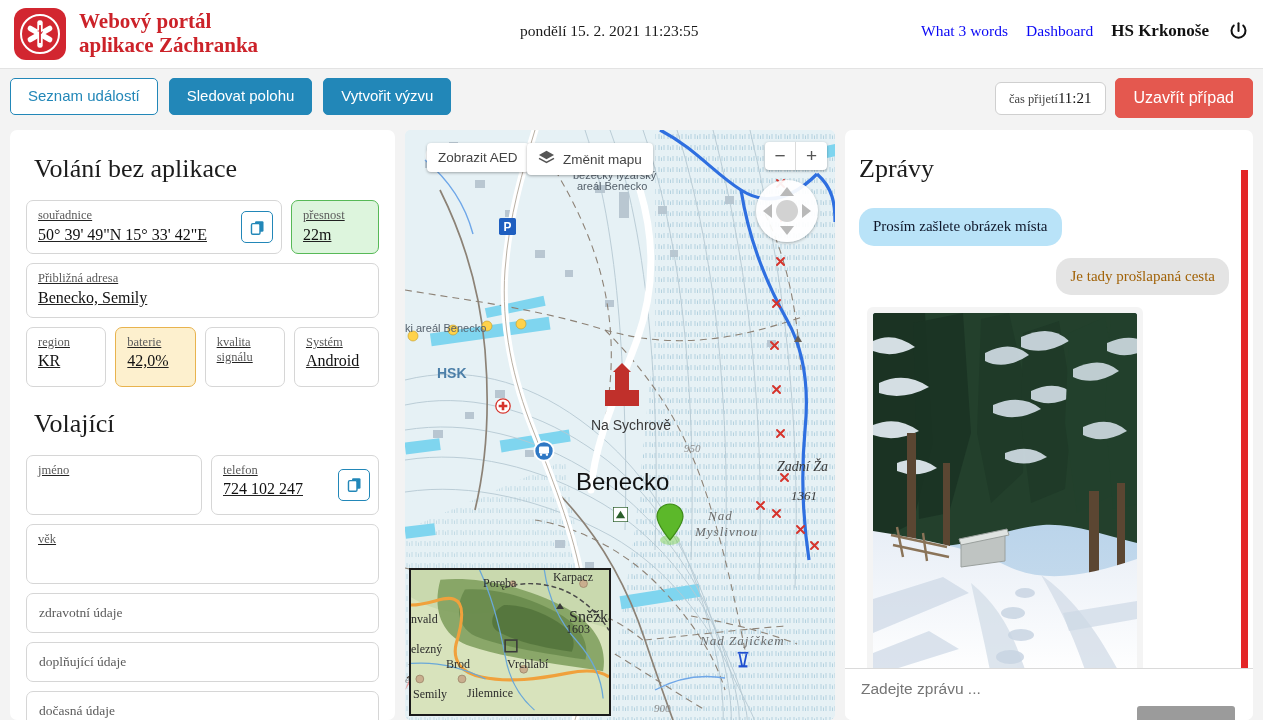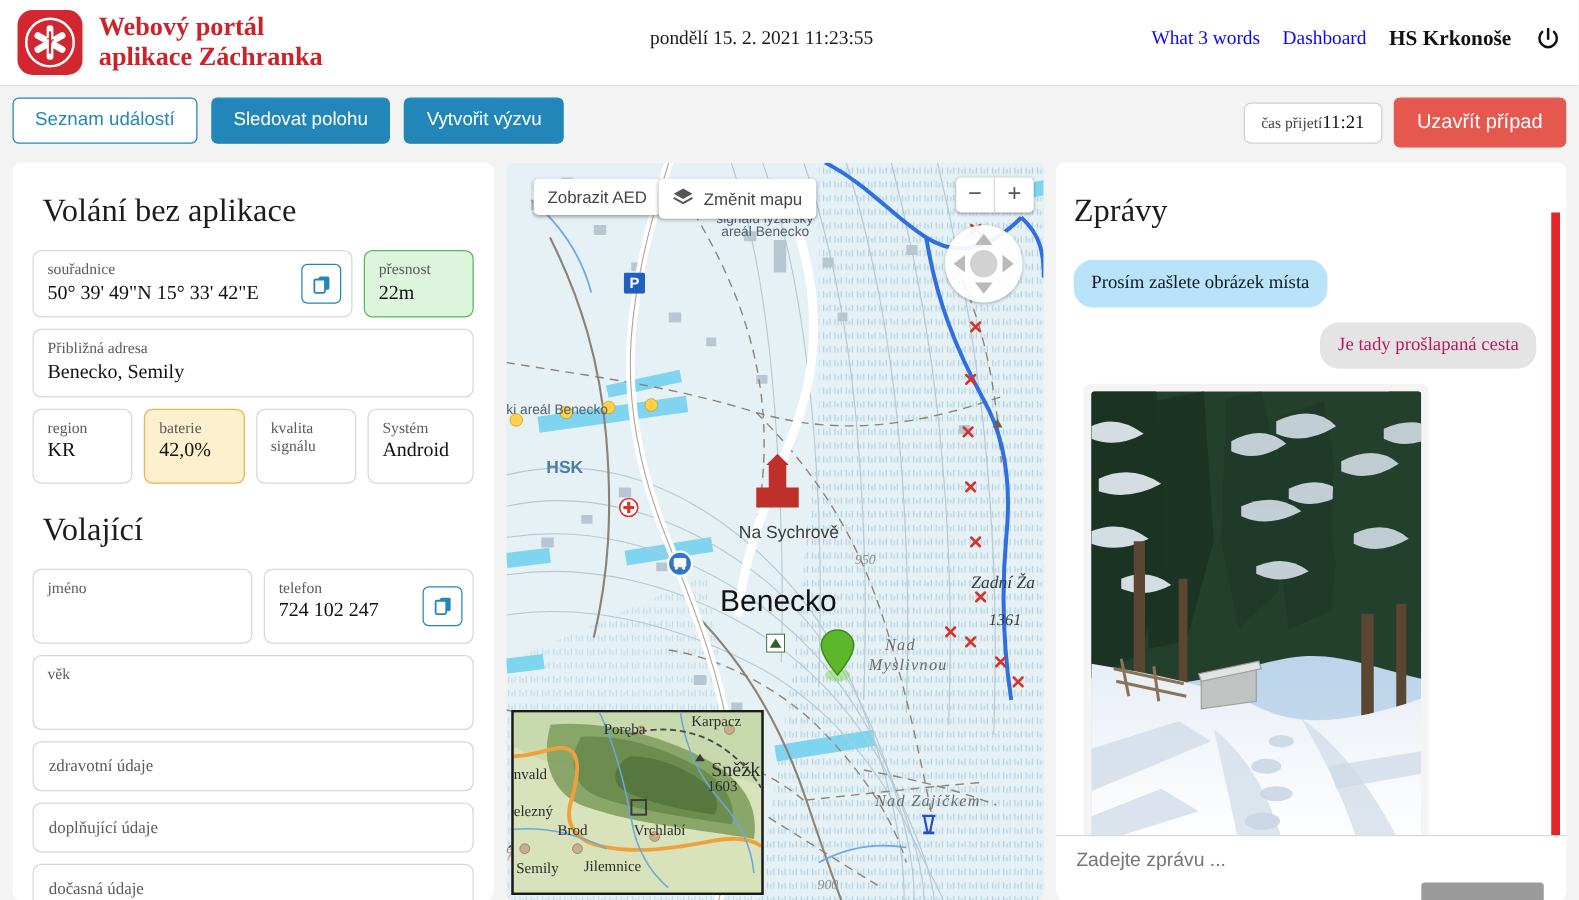--- a/index.html
+++ b/index.html
@@ -150,20 +150,21 @@
 
   
   .row { display: flex; gap: 9px; margin-bottom: 9px; }
   .field {
     border: 1px solid #d6d6d6;
     border-radius: 7px;
     padding: 7px 11px 8px 11px;
     background: #fff;
     position: relative;
     min-height: 47px;
+    text-decoration: underline;
   }
   .field .flabel {
     font-size: 12.5px;
     color: #5b5b5b;
     line-height: 1.25;
     display: block;
   }
   .field .fvalue {
     font-size: 16px;
     color: #111;
@@ -279,21 +280,21 @@
   }
   .bubble {
     display: inline-block;
     border-radius: 15px;
     padding: 9px 14px;
     font-size: 15px;
     max-width: 74%;
     line-height: 1.3;
   }
   .bubble-in  { background: #b9e3f8; color: #0f172a; }
-  .bubble-out { background: #e4e4e4; color: #be185d; }
+  .bubble-out { background: #e4e4e4; color: #a16207; }
   .msg-row { margin-bottom: 12px; }
   .msg-row.right { text-align: right; }
   .photo-wrap {
     margin-left: 8px;
     width: 276px; height: 375px;
     border-radius: 6px; overflow: hidden;
     background: #f4f4f4; padding: 6px;
   }
   .photo { width: 100%; height: 100%; border-radius: 3px; overflow: hidden; position: relative; }
   .msg-scrollbar {
@@ -653,21 +654,21 @@
       </div>
 
       <div class="map-label" style="left:250px;top:372px;">
         <svg width="30" height="44" viewBox="0 0 30 44">
           <ellipse cx="15" cy="38" rx="10" ry="5" fill="#7ad04a" opacity="0.45"></ellipse>
           <path d="M15 2 C7.5 2 2 7.8 2 14.6 C2 23 15 38 15 38 C15 38 28 23 28 14.6 C28 7.8 22.5 2 15 2 Z" fill="#5cb82a" stroke="#3e8c17" stroke-width="1.2"></path>
         </svg>
       </div>
 
       <div id="map-labels">
-          <div class="map-label" style="font-family: &quot;Liberation Sans&quot;, sans-serif; color: rgb(85, 96, 107); left: 168px; top: 39px; font-size: 11px;">signálu lyžařský</div>
+          <div class="map-label" style="font-family: &quot;Liberation Sans&quot;, sans-serif; color: rgb(85, 96, 107); left: 168px; top: 39px; font-size: 11px;">běžecký lyžařský</div>
           <div class="map-label" style="font-family: &quot;Liberation Sans&quot;, sans-serif; color: rgb(85, 96, 107); left: 172px; top: 50px; font-size: 11px;">areál Benecko</div>
           <div class="map-label" style="font-family: &quot;Liberation Sans&quot;, sans-serif; color: rgb(76, 127, 168); font-weight: bold; left: 32px; top: 235px; font-size: 14px;">HSK</div>
           <div class="map-label" style="font-family: &quot;Liberation Sans&quot;, sans-serif; color: rgb(85, 96, 107); left: 0px; top: 192px; font-size: 11px;">ki areál Benecko</div>
           <div class="map-label" style="font-family: &quot;Liberation Sans&quot;, sans-serif; color: rgb(58, 58, 58); left: 186px; top: 287px; font-size: 14px;">Na Sychrově</div>
           <div class="map-label" style="font-family: &quot;Liberation Sans&quot;, sans-serif; color: rgb(17, 17, 17); left: 171px; top: 338px; font-size: 24px;">Benecko</div>
           <div class="map-label" style="font-family: &quot;Liberation Serif&quot;, serif; font-style: italic; color: rgb(58, 58, 58); left: 372px; top: 329px; font-size: 14px;">Zadní Ža</div>
           <div class="map-label" style="font-family: &quot;Liberation Serif&quot;, serif; font-style: italic; color: rgb(58, 58, 58); left: 386px; top: 358px; font-size: 13px;">1361</div>
           <div class="map-label" style="font-family: &quot;Liberation Serif&quot;, serif; font-style: italic; color: rgb(107, 107, 107); letter-spacing: 1px; left: 303px; top: 378px; font-size: 13px;">Nad</div>
           <div class="map-label" style="font-family: &quot;Liberation Serif&quot;, serif; font-style: italic; color: rgb(107, 107, 107); letter-spacing: 1px; left: 290px; top: 394px; font-size: 13px;">Myslivnou</div>
           <div class="map-label" style="font-family: &quot;Liberation Serif&quot;, serif; font-style: italic; color: rgb(107, 107, 107); letter-spacing: 1px; left: 295px; top: 503px; font-size: 13px;">Nad Zajíčkem</div>

